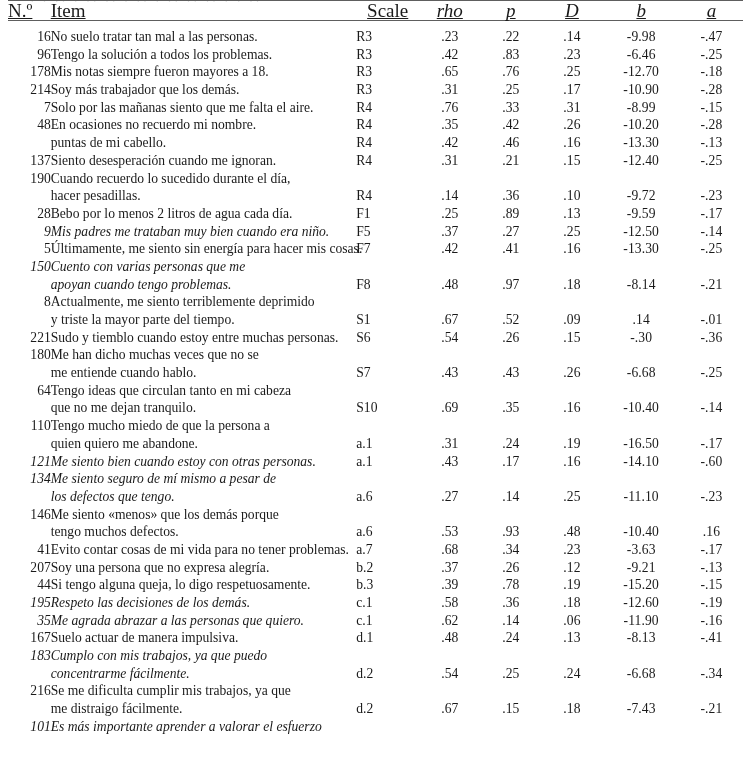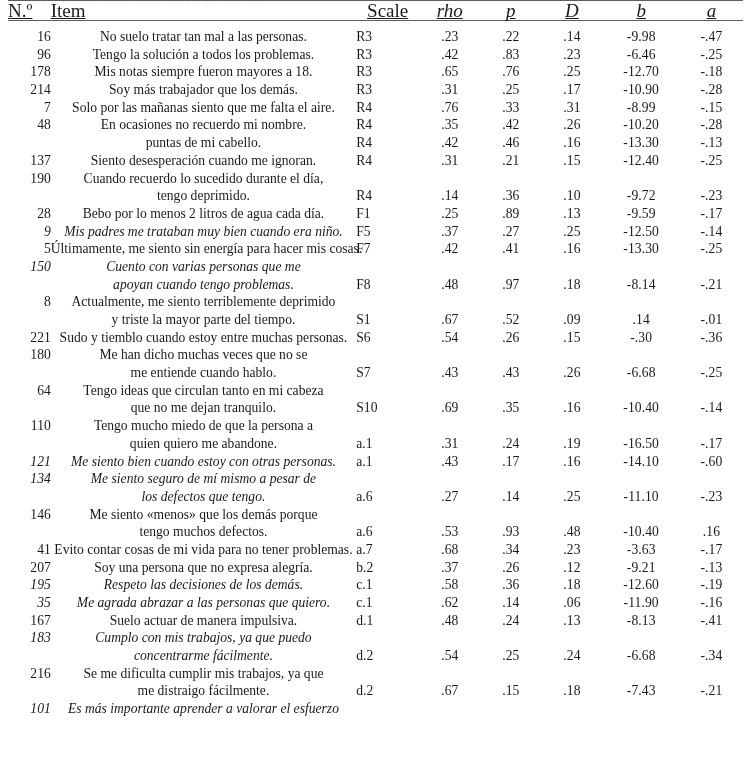--- a/index.html
+++ b/index.html
@@ -61,21 +61,21 @@
   th.c-scale   { width: 62px;  }
   th.c-rho     { width: 60px;  }
   th.c-p       { width: 60px;  }
   th.c-d       { width: 60px;  }
   th.c-b       { width: 76px;  }
   th.c-a       { width: 62px;  }
   .ital { font-style: italic; }
 
   tbody tr td { height: 17.7px; }
   td.c-no    { text-align: right; padding-right: 7px; width: 42px; }
-  td.c-item  { text-align: center;  padding-left: 8px; width: 300px; white-space: nowrap; margin-left: 40px; }
+  td.c-item  { text-align: left;  padding-left: 8px; width: 300px; white-space: nowrap; margin-left: 40px; }
   td.c-scale { text-align: left;  padding-left: 10px; width: 62px; }
   td.c-rho, td.c-p, td.c-d, td.c-a { text-align: center; }
   td.c-b { text-align: center; }
   td.num { letter-spacing: 0.1px; }
   .bold { font-weight: bold; }
   .row-italic td.c-no, .row-italic td.c-item { font-style: italic; }
   .spacer-row td { height: 9px; }
 </style>
 </head>
 <body>
@@ -186,21 +186,21 @@
           <td class="c-item">Cuando recuerdo lo sucedido durante el día,</td>
           <td class="c-scale num"></td>
           <td class="c-rho num"></td>
           <td class="c-p num"></td>
           <td class="c-d num"></td>
           <td class="c-b num"></td>
           <td class="c-a num"></td>
         </tr>
         <tr>
           <td class="c-no"></td>
-          <td class="c-item">tengo deprimido.</td>
+          <td class="c-item">hacer pesadillas.</td>
           <td class="c-scale num">R4</td>
           <td class="c-rho num">.14</td>
           <td class="c-p num">.36</td>
           <td class="c-d num">.10</td>
           <td class="c-b num">-9.72</td>
           <td class="c-a num">-.23</td>
         </tr>
         <tr>
           <td class="c-no">28</td>
           <td class="c-item">Bebo por lo menos 2 litros de agua cada día.</td>
@@ -404,20 +404,30 @@
         <tr>
           <td class="c-no">207</td>
           <td class="c-item">Soy una persona que no expresa alegría.</td>
           <td class="c-scale num">b.2</td>
           <td class="c-rho num">.37</td>
           <td class="c-p num">.26</td>
           <td class="c-d num">.12</td>
           <td class="c-b num">-9.21</td>
           <td class="c-a num">-.13</td>
         </tr>
+        <tr>
+          <td class="c-no">44</td>
+          <td class="c-item">Si tengo alguna queja, lo digo respetuosamente.</td>
+          <td class="c-scale num">b.3</td>
+          <td class="c-rho num">.39</td>
+          <td class="c-p num">.78</td>
+          <td class="c-d num">.19</td>
+          <td class="c-b num">-15.20</td>
+          <td class="c-a num">-.15</td>
+        </tr>
         <tr class="row-italic">
           <td class="c-no">195</td>
           <td class="c-item">Respeto las decisiones de los demás.</td>
           <td class="c-scale num">c.1</td>
           <td class="c-rho num">.58</td>
           <td class="c-p num">.36</td>
           <td class="c-d num">.18</td>
           <td class="c-b num">-12.60</td>
           <td class="c-a num">-.19</td>
         </tr>

